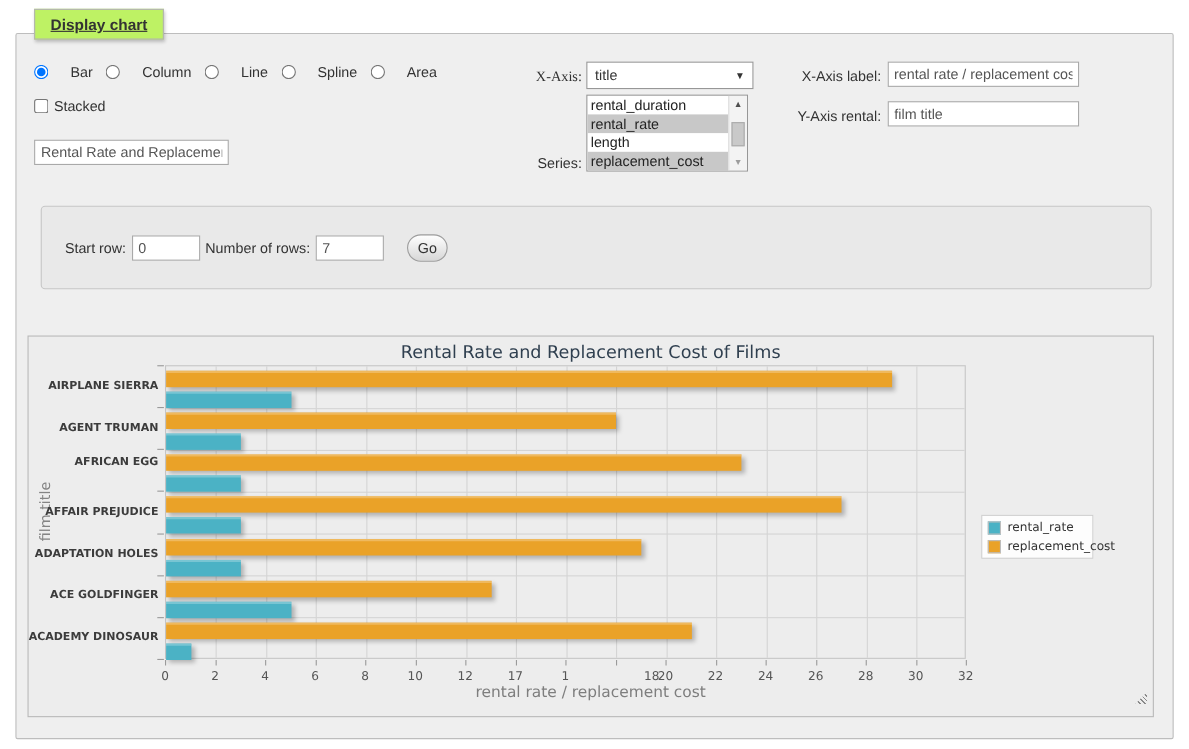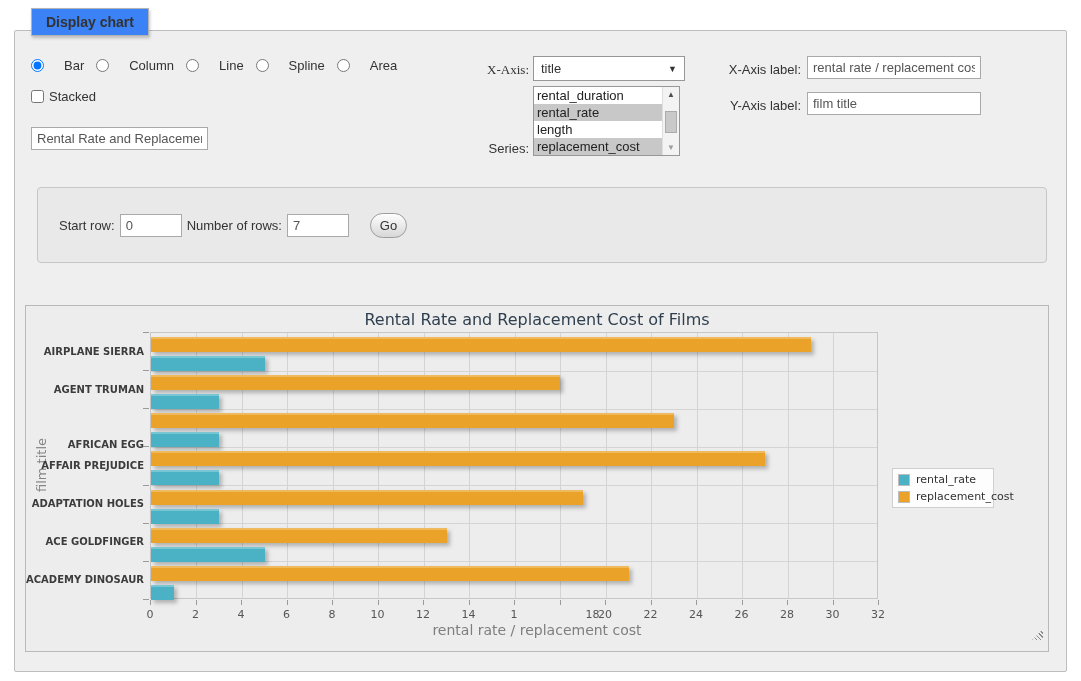--- a/index.html
+++ b/index.html
@@ -3,23 +3,23 @@
 <meta charset="utf-8">
 <style>
   * { margin:0; padding:0; box-sizing:border-box; }
   body { background:#fff; }
   .page { position:relative; width:1081px; height:681px; background:#fff;
           font-family:"Liberation Sans",sans-serif; font-size:13px; color:#333; overflow:hidden; }
 
   
   .fieldset { position:absolute; left:14px; top:30px; width:1053px; height:642px;
               background:#efefef; border:1px solid #bdbdbd; border-radius:2px; }
-  .legend-tab { position:absolute; left:16px; top:-23px; background:#3b82f6;
+  .legend-tab { position:absolute; left:16px; top:-23px; background:#bef264;
                 border:1px solid #b3b3b3; box-shadow:1px 2px 3px rgba(0,0,0,.22);
-                padding:5px 14px; font-weight:bold; font-size:14px; color:#333; }
+                padding:5px 14px; font-weight:bold; font-size:14px; color:#333;text-decoration:underline; }
 
   
   .radio-row { position:absolute; left:16px; top:27px; display:flex; align-items:center; gap:4px; }
   .radio-row label { display:flex; align-items:center; gap:20px; margin-right:8px; font-size:13px; color:#333; }
   .stacked-row { position:absolute; left:16px; top:58px; display:flex; align-items:center; gap:5px; font-size:13px; }
   .title-input { position:absolute; left:16px; top:96px; width:177px; height:23px; }
   input[type=text] { border:1px solid #a9a9a9; background:#fff; padding:2px 5px;
                      font-family:"Liberation Sans",sans-serif; font-size:13px; color:#555; }
   .lbl { position:absolute; font-size:13px; color:#333; }
   .r { text-align:right; }
@@ -141,21 +141,21 @@
         <div class="sbtn">▲</div>
         <div class="sthumb"></div>
         <div class="sbtn down">▼</div>
       </div>
     </div>
     <span class="lbl r series-lbl">Series:</span>
 
     <span class="lbl r xal-lbl">X-Axis label:</span>
     <input type="text" class="xal-input" value="rental rate / replacement cost" style="">
 
-    <span class="lbl r yal-lbl">Y-Axis label:</span>
+    <span class="lbl r yal-lbl">Y-Axis rental:</span>
     <input type="text" class="yal-input" value="film title" style="">
 
     <div class="inner-panel">
       <span class="plabel">Start row:</span>
       <input type="text" class="small-input" value="0" style="">
       <span class="plabel">Number of rows:</span>
       <input type="text" class="small-input" value="7" style="">
       <button class="go-btn">Go</button>
     </div>
 
@@ -206,41 +206,41 @@
             <span>rental_rate</span>
           </div>
           <div class="leg-row">
             <span class="leg-swatch" style="background: rgb(234, 162, 40);"></span>
             <span>replacement_cost</span>
           </div>
         </div>
       <div class="grip"></div>
     <div class="cat" style="top: 64.1429px; height: 38.1429px;">AGENT TRUMAN</div>
         <div class="cat" style="top: 26px; height: 38.1429px;">AIRPLANE SIERRA</div>
-        <div class="cat" style="top: 119px; height: 38.1429px;">AFRICAN EGG</div>
+        <div class="cat" style="top: 95px; height: 38.1429px;">AFRICAN EGG</div>
         <div class="cat" style="top: 140.429px; height: 38.1429px;">AFFAIR PREJUDICE</div>
         <div class="cat" style="top: 178.571px; height: 38.1429px;">ADAPTATION HOLES</div>
         <div class="cat" style="top: 216.714px; height: 38.1429px;">ACE GOLDFINGER</div>
         <div class="cat" style="top: 254.857px; height: 38.1429px;">ACADEMY DINOSAUR</div>
         <div class="xtm" style="left: 124px; top: 294px;"></div>
         <div class="xtick" style="left: 124px; top: 302px;">0</div>
         <div class="xtm" style="left: 169.5px; top: 294px;"></div>
         <div class="xtick" style="left: 169.5px; top: 302px;">2</div>
         <div class="xtm" style="left: 215px; top: 294px;"></div>
         <div class="xtick" style="left: 215px; top: 302px;">4</div>
         <div class="xtm" style="left: 260.5px; top: 294px;"></div>
         <div class="xtick" style="left: 260.5px; top: 302px;">6</div>
         <div class="xtm" style="left: 306px; top: 294px;"></div>
         <div class="xtick" style="left: 306px; top: 302px;">8</div>
         <div class="xtm" style="left: 351.5px; top: 294px;"></div>
         <div class="xtick" style="left: 351.5px; top: 302px;">10</div>
         <div class="xtm" style="left: 397px; top: 294px;"></div>
         <div class="xtick" style="left: 397px; top: 302px;">12</div>
         <div class="xtm" style="left: 442.5px; top: 294px;"></div>
-        <div class="xtick" style="left: 442.5px; top: 302px;">14</div>
+        <div class="xtick" style="left: 442.5px; top: 302px;">17</div>
         <div class="xtm" style="left: 488px; top: 294px;"></div>
         <div class="xtick" style="left: 488px; top: 302px;">1</div>
         <div class="xtm" style="left: 533.5px; top: 294px;"></div>
         <div class="xtick" style="left: 533.5px; top: 302px; margin-left: 33px;">18</div>
         <div class="xtm" style="left: 579px; top: 294px;"></div>
         <div class="xtick" style="left: 579px; top: 302px;">20</div>
         <div class="xtm" style="left: 624.5px; top: 294px;"></div>
         <div class="xtick" style="left: 624.5px; top: 302px;">22</div>
         <div class="xtm" style="left: 670px; top: 294px;"></div>
         <div class="xtick" style="left: 670px; top: 302px;">24</div>

